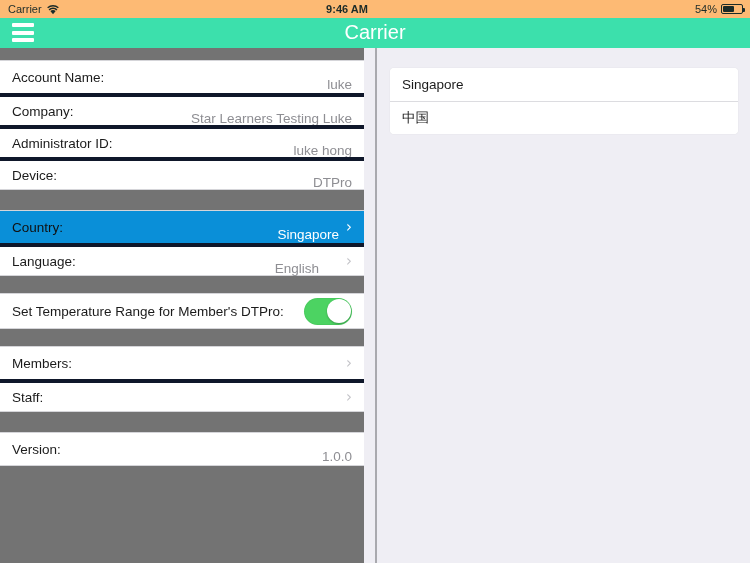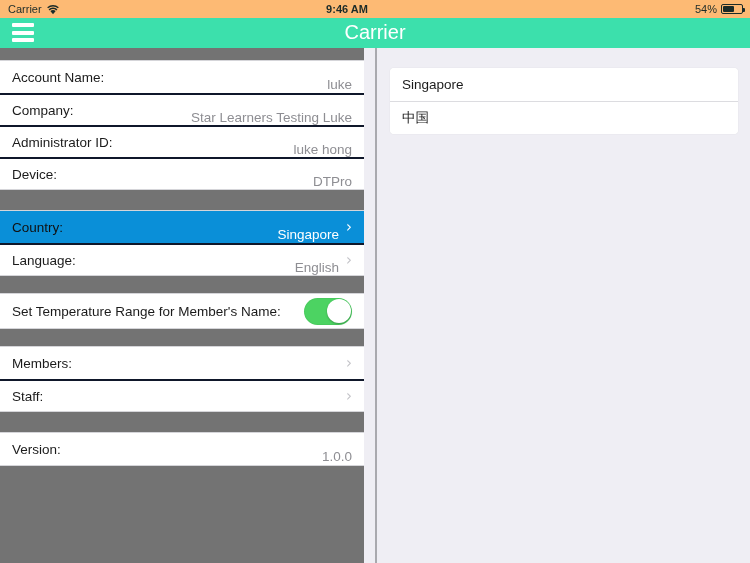--- a/index.html
+++ b/index.html
@@ -59,21 +59,21 @@
   
   .group { background:#ffffff; border-top:1px solid #d5d5d9; border-bottom:1px solid #d5d5d9; }
   .spacer-20 { height:20px; }
   .spacer-17 { height:17px; }
   .spacer-top { height:12px; }
 
   .row {
     position:relative; height:32px; display:flex; align-items:center;
     padding:0 12px; background:#ffffff;
   }
-  .row + .row { border-top:2px solid #0f172a; }
+  .row + .row { border-top:4px solid #0f172a;gap:20px; }
   .row .label { font-size:13.5px; color:#1b1b1b; white-space:nowrap; }
   .row .value {
     margin-left:auto; font-size:13.5px; color:#8e8e93; white-space:nowrap;margin-top:15px;
   }
   .chev {
     margin-left:7px; font-size:15px; color:#c2c2c7; line-height:1;
     font-family:"DejaVu Sans",sans-serif;
   }
   .row.chev-only .chev { margin-left:auto; }
 
@@ -176,21 +176,21 @@
         <span class="label">Language:</span>
         <span class="value">English</span>
         <span class="chev">›</span>
       </div>
     </div>
 
     <div class="spacer-17"></div>
 
     <div class="group">
       <div class="row toggle-row">
-        <span class="label">Set Temperature Range for Member's Name:</span>
+        <span class="label">Set Temperature Range for Member's DTPro:</span>
         <span class="toggle">
           <span class="knob"></span>
         </span>
       </div>
     </div>
 
     <div class="spacer-17"></div>
 
     <div class="group">
       <div class="row chev-only">

